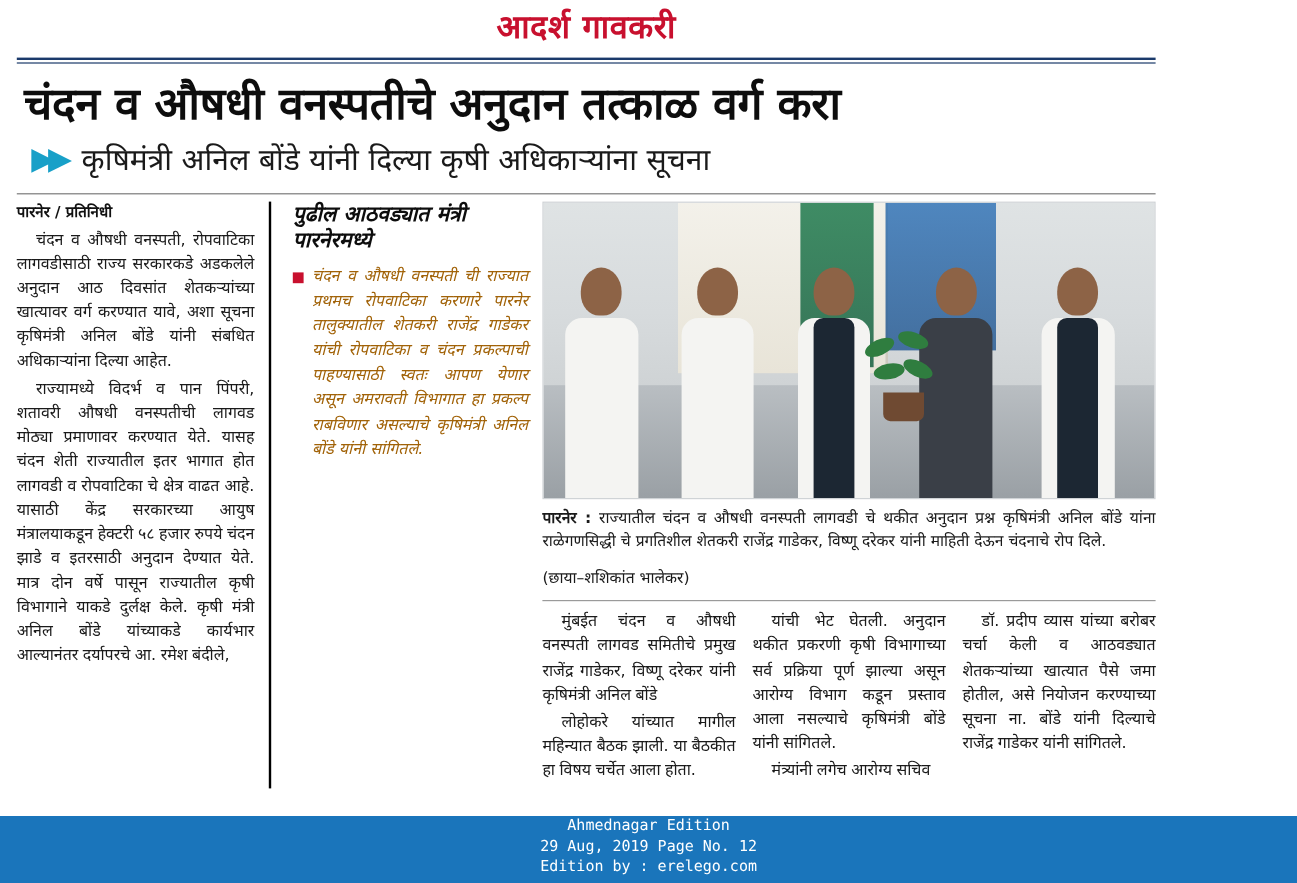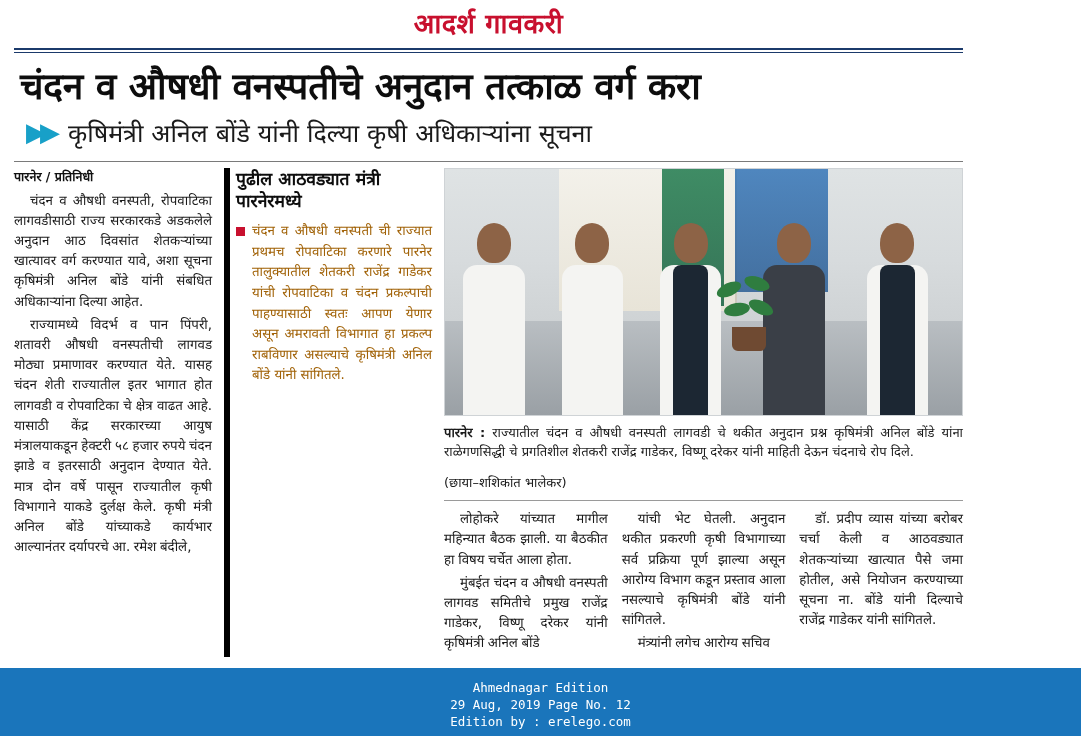--- a/index.html
+++ b/index.html
@@ -95,22 +95,23 @@
     gap: 12px;
     margin-top: 6px;
   }
   .col-left {
     width: 198px;
     flex: 0 0 198px;
   }
   .col-mid {
     width: 196px;
     flex: 0 0 196px;
-    border-left: 6px solid #000000;
-    padding-left: 6px;
+    border-left: 2px solid #000000;
+    padding-left: 18px;
+    font-style: italic;
   }
   .col-right {
     flex: 1 1 auto;
     min-width: 0;
   }
 
   .byline {
     font-family: "DejaVu Sans", sans-serif;
     font-size: 12.5px;
     font-weight: bold;
@@ -302,21 +303,21 @@
     position: absolute;
     left: 0;
     bottom: 0;
     width: 1081px;
     background: #1a75bb;
     color: #ffffff;
     text-align: center;
     font-family: "DejaVu Sans Mono", monospace;
     font-size: 12.5px;
     line-height: 1.35;
-    padding: 12px 0 5px 0;
+    padding: 0 0 5px 0;
     box-sizing: border-box;
   }
 </style>
 </head>
 <body>
 
 <div class="page">
 
   <div class="masthead">
     <div class="masthead-logo">आदर्श गावकरी</div>
@@ -391,22 +392,22 @@
       <div class="caption">
         <b>पारनेर :</b>
         <span>राज्यातील चंदन व औषधी वनस्पती लागवडी चे थकीत अनुदान प्रश्न कृषिमंत्री अनिल बोंडे यांना राळेगणसिद्धी चे प्रगतिशील शेतकरी राजेंद्र गाडेकर, विष्णू दरेकर यांनी माहिती देऊन चंदनाचे रोप दिले.</span>
         <span class="caption-credit">(छाया–शशिकांत भालेकर)</span>
       </div>
 
       <div class="cap-rule"></div>
 
       <div class="bottom-cols">
         <div class="bcol">
+          <p class="para">मुंबईत चंदन व औषधी वनस्पती लागवड समितीचे प्रमुख राजेंद्र गाडेकर, विष्णू दरेकर यांनी कृषिमंत्री अनिल बोंडे</p>
           <p class="para">लोहोकरे यांच्यात मागील महिन्यात बैठक झाली. या बैठकीत हा विषय चर्चेत आला होता.</p>
-          <p class="para">मुंबईत चंदन व औषधी वनस्पती लागवड समितीचे प्रमुख राजेंद्र गाडेकर, विष्णू दरेकर यांनी कृषिमंत्री अनिल बोंडे</p>
         </div>
         <div class="bcol">
           <p class="para">यांची भेट घेतली. अनुदान थकीत प्रकरणी कृषी विभागाच्या सर्व प्रक्रिया पूर्ण झाल्या असून आरोग्य विभाग कडून प्रस्ताव आला नसल्याचे कृषिमंत्री बोंडे यांनी सांगितले.</p>
           <p class="para">मंत्र्यांनी लगेच आरोग्य सचिव</p>
         </div>
         <div class="bcol">
           <p class="para">डॉ. प्रदीप व्यास यांच्या बरोबर चर्चा केली व आठवड्यात शेतकऱ्यांच्या खात्यात पैसे जमा होतील, असे नियोजन करण्याच्या सूचना ना. बोंडे यांनी दिल्याचे राजेंद्र गाडेकर यांनी सांगितले.</p>
         </div>
       </div>
 

